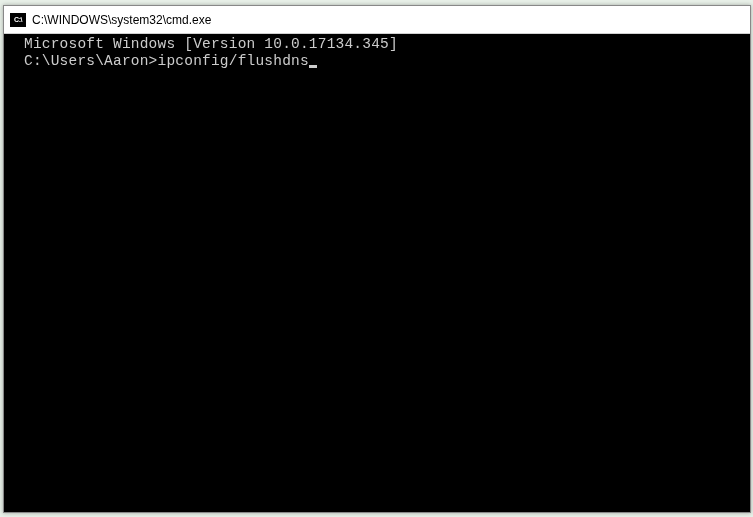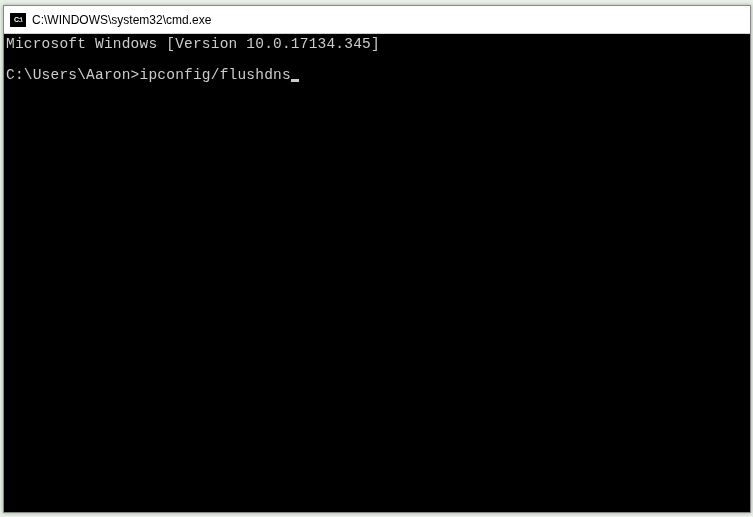--- a/index.html
+++ b/index.html
@@ -54,30 +54,29 @@
     .titlebar-title {
       font-size: 12px;
       color: #000;
     }
     .terminal {
       background: #000;
       color: #ccc;
       font-family: Consolas, "Courier New", monospace;
       font-size: 14.5px;
       line-height: 1.15;
-      padding: 2px 2px;
+      padding: 2px 20px;
       height: calc(100% - 28px);
       white-space: pre;
       letter-spacing: 0.2px;
     }
     .terminal-line {
       display: block;
     }
     .prompt-line {
-      margin-top: 14px;
     }
     .cursor {
       display: inline-block;
       width: 8px;
       height: 3px;
       background: #ccc;
       vertical-align: bottom;
       margin-bottom: 1px;
     }
   </style>

